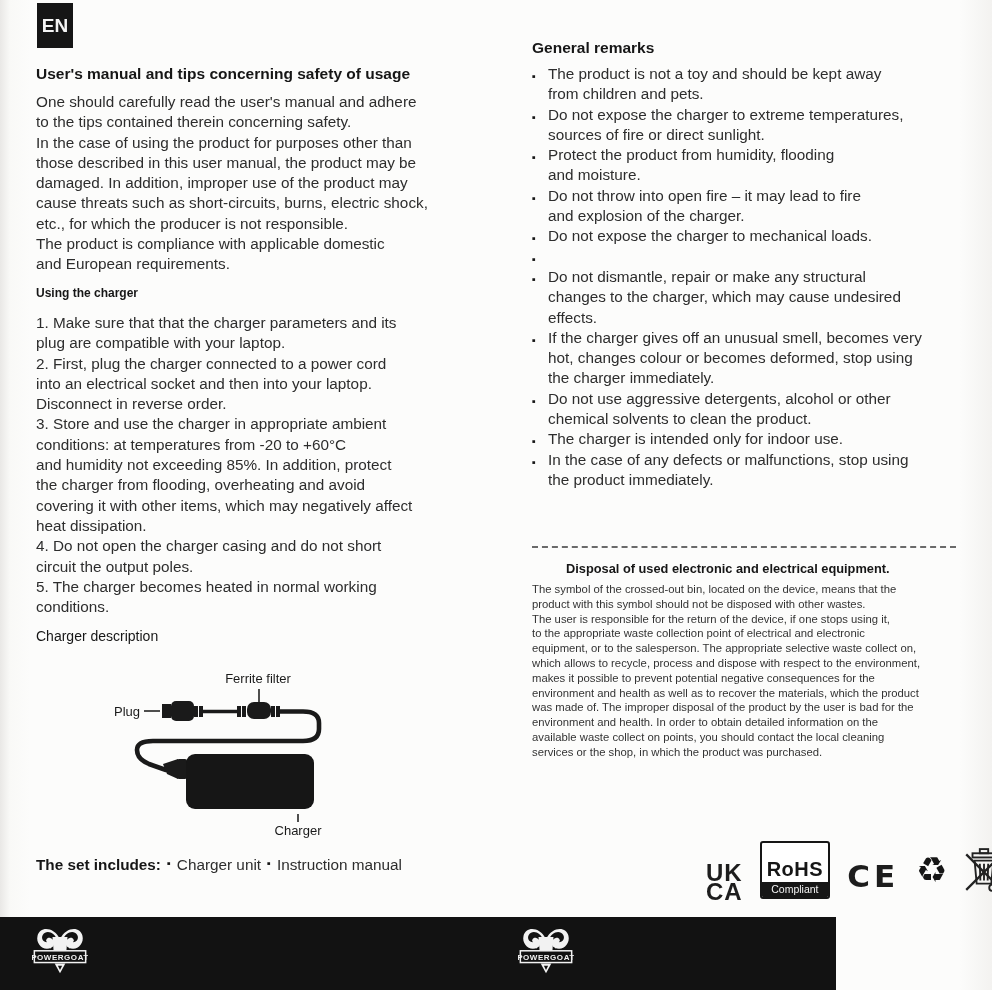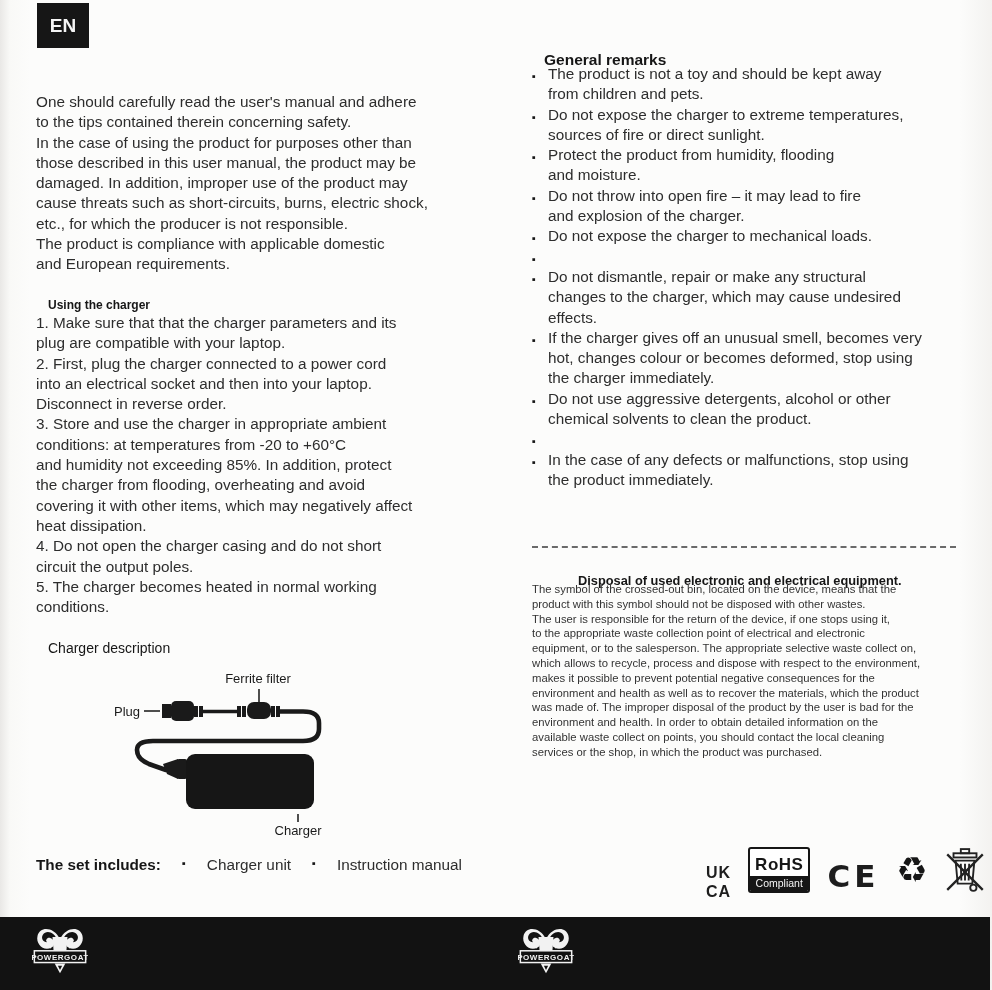--- a/index.html
+++ b/index.html
@@ -2,65 +2,66 @@
 <html><head>
 <meta charset="utf-8">
 <style>
   html,body{margin:0;padding:0;}
   .page{
     position:relative;width:992px;height:990px;overflow:hidden;
     background:linear-gradient(90deg,#e9e8e6 0px,#f9f9f7 10px,#fcfcfb 30px,#fcfcfb 960px,#f3f2f0 992px);
     font-family:"Liberation Sans",sans-serif;color:#2d2d2d;
   }
   .en-badge{
-    position:absolute;left:37px;top:3px;width:52px;height:45px;background:#161616;
+    position:absolute;left:37px;top:3px;width:36px;height:45px;background:#161616;
     color:#f5f5f5;font-weight:700;font-size:19px;display:flex;align-items:center;justify-content:center;
   }
-  h1,h2,h3{margin:12px;color:#161616;}
+  h1,h2,h3{margin:0;color:#161616;}
   .h-main{position:absolute;left:36px;top:65px;width:450px;font-size:15.5px;font-weight:700;}
   .body-text{font-size:15.3px;line-height:20.3px;white-space:pre-line;}
   .intro{position:absolute;left:36px;top:92px;width:452px;}
   .h-using{position:absolute;left:36px;top:286px;font-size:12px;font-weight:700;}
   .steps{position:absolute;left:36px;top:313px;width:452px;}
   .h-desc{position:absolute;left:36px;top:628px;font-size:14px;font-weight:400;}
   .diagram{position:absolute;left:100px;top:660px;}
-  .set-line{position:absolute;left:36px;top:856px;width:452px;font-size:15.3px;display:flex;align-items:center;gap:21px;}
+  .set-line{position:absolute;left:36px;top:856px;width:452px;font-size:15.3px;display:flex;align-items:center;gap:6px;}
   .set-line .lbl{font-weight:700;color:#161616;}
   .sq{font-size:11px;position:relative;top:-2px;color:#161616;}
 
   .h-remarks{position:absolute;left:532px;top:39px;font-size:15.5px;font-weight:700;}
   .remarks{position:absolute;left:532px;top:64px;width:442px;list-style:none;margin:0;padding:0;}
   .remarks li{display:flex;font-size:15.3px;line-height:20.3px;}
   .remarks .b{width:16px;flex:0 0 16px;font-size:11px;position:relative;top:2px;color:#161616;}
   .remarks .t{white-space:pre-line;}
   .dashed{position:absolute;left:532px;top:546px;width:424px;border-top:2px dashed #6a6a6a;}
   .h-disposal{position:absolute;left:532px;top:561px;font-size:12.8px;font-weight:700;padding-left:34px;}
   .fine{position:absolute;left:532px;top:582px;width:450px;font-size:11.3px;line-height:14.8px;white-space:pre-line;color:#333;}
 
   .marks{position:absolute;left:706px;top:846px;height:48px;display:flex;align-items:center;gap:17px;}
-  .ukca{font-weight:700;font-size:16px;line-height:19px;letter-spacing:1px;color:#1d1d1d;text-align:center;margin-top:24px;}
+  .ukca{font-weight:700;font-size:24px;line-height:19px;letter-spacing:1px;color:#1d1d1d;text-align:center;margin-top:24px;}
   .rohs{border:2.5px solid #161616;border-radius:3px;overflow:hidden;text-align:center;background:#fff;}
-  .rohs .top{font-weight:700;font-size:17px;padding:6px 5px 1px 5px;color:#161616;letter-spacing:.5px;text-align:center;}
+  .rohs .top{font-weight:700;font-size:20px;padding:15px 5px 1px 5px;color:#161616;letter-spacing:.5px;text-align:center;}
   .rohs .bot{background:#161616;color:#f4f4f4;font-size:10.5px;padding:1px 5px 2px 5px;}
   .ce{font-weight:700;font-size:31px;letter-spacing:4px;color:#1d1d1d;font-family:"DejaVu Sans",sans-serif;margin-top:12px;}
   .recycle{font-size:35px;color:#161616;line-height:36px;font-family:"DejaVu Sans",sans-serif;}
-  .footer{position:absolute;left:0;top:917px;width:990px;height:73px;background:#121212;}
+  .footer{position:absolute;left:0;top:917px;width:836px;height:73px;background:#121212;}
   .goat{position:absolute;top:6px;}
   .goat.g1{left:32px;}
   .goat.g2{left:518px;}
 </style>
 </head>
 <body>
 
 <div class="page">
 
   <div class="en-badge">
     <span>EN</span>
   </div>
 
+  <h1 class="h-main">User's manual and tips concerning safety of usage</h1>
   <div class="intro body-text">One should carefully read the user's manual and adhere
 to the tips contained therein concerning safety.
 In the case of using the product for purposes other than
 those described in this user manual, the product may be
 damaged. In addition, improper use of the product may
 cause threats such as short-circuits, burns, electric shock,
 etc., for which the producer is not responsible.
 The product is compliance with applicable domestic
 and European requirements.</div>
   <h2 class="h-using">Using the charger</h2>
@@ -160,20 +161,21 @@
 hot, changes colour or becomes deformed, stop using
 the charger immediately.</span>
       </li>
     <li>
         <span class="b">▪</span>
         <span class="t">Do not use aggressive detergents, alcohol or other
 chemical solvents to clean the product.</span>
       </li>
     <li>
         <span class="b">▪</span>
+        <span class="t">The charger is intended only for indoor use.</span>
       </li>
     <li>
         <span class="b">▪</span>
         <span class="t">In the case of any defects or malfunctions, stop using
 the product immediately.</span>
       </li>
   </ul>
 
   <div class="dashed"></div>
   <h3 class="h-disposal">Disposal of used electronic and electrical equipment.</h3>

